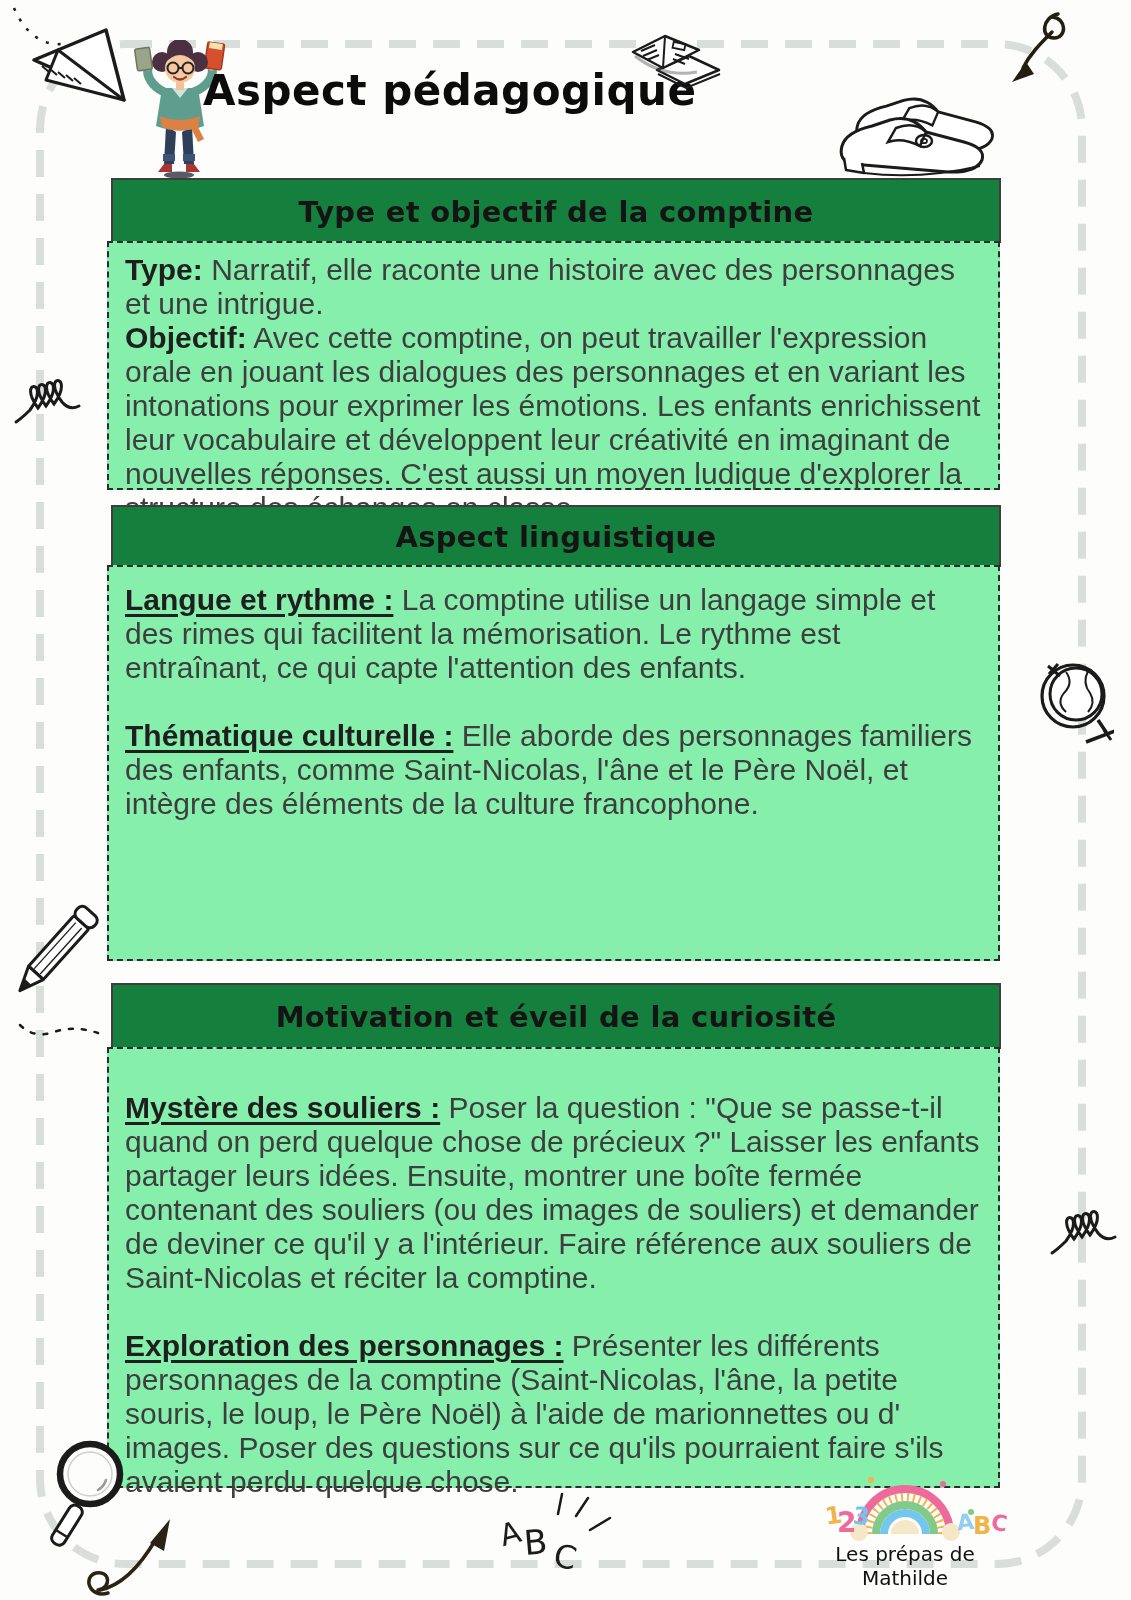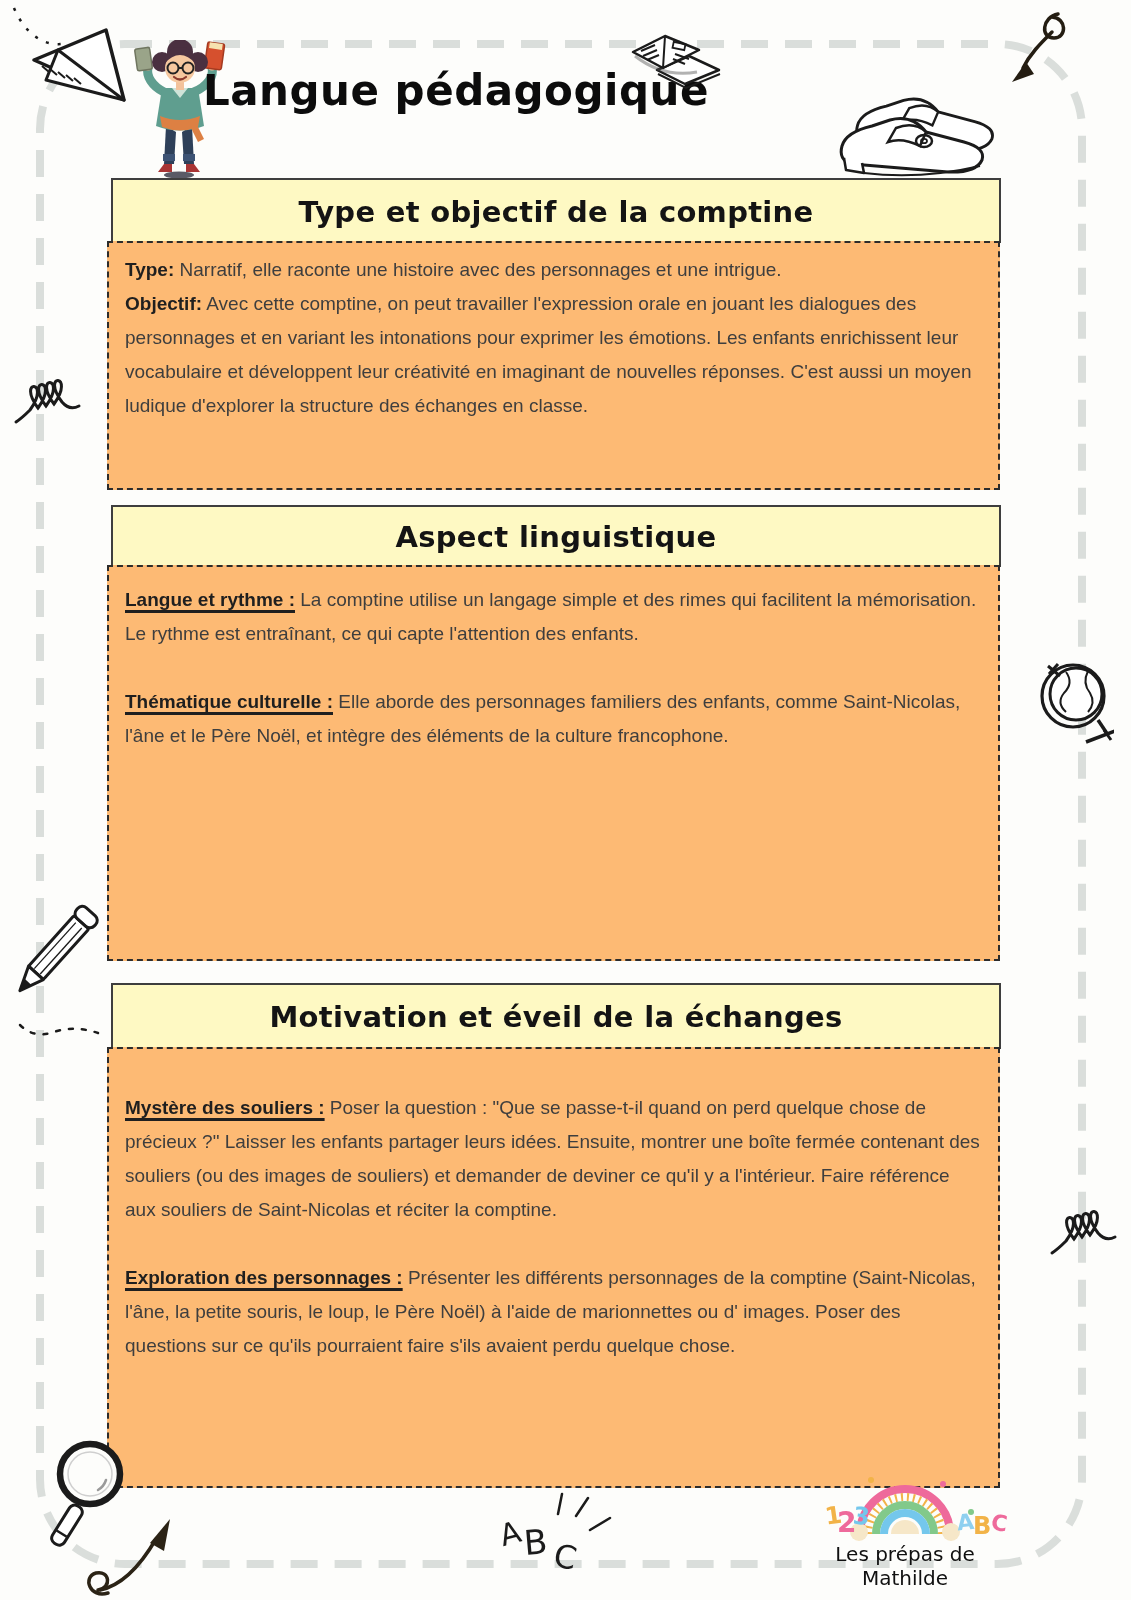--- a/index.html
+++ b/index.html
@@ -13,31 +13,31 @@
   
   .page-border-svg{left:0;top:0;width:1131px;height:1600px;pointer-events:none}
   
   .main-title{
     left:203px;top:66px;
     font-family:"DejaVu Sans",sans-serif;font-weight:800;
     font-size:42px;color:#0c0c0c;letter-spacing:.5px;
   }
   
   .section-header{
-    position:absolute;background:#fef9c3;
+    position:absolute;background:#15803d;
     border:2.5px solid #3e3e3e;border-bottom:none;
     display:flex;align-items:center;justify-content:center;
     font-family:"DejaVu Sans",sans-serif;font-weight:bold;
     font-size:29px;color:#141414;letter-spacing:.3px;
   }
   
   .textbox{
-    position:absolute;background:#fdba74;
+    position:absolute;background:#86efac;
     border:2.5px dashed #2c2c2c;
-    font-size:19px;line-height:34px;color:#3e3e3e;
+    font-size:30px;line-height:34px;color:#3e3e3e;
     box-sizing:border-box;
   }
   .textbox .para{margin:0;}
   .textbox .para.gap{margin-bottom:34px;}
   .plabel{font-weight:bold;color:#1f1f1f;}
   .ul{text-decoration:underline;text-underline-offset:4px;text-decoration-thickness:2.5px;text-align:center;}
   .pad-s1{padding:10px 16px 0 16px;}
   .pad-s2{padding:16px 16px 0 16px;}
   .pad-s3{padding:42px 16px 0 16px;}
   
@@ -95,21 +95,21 @@
   <circle cx="80" cy="12" r="13" fill="#4a3040"></circle>
   <circle cx="80" cy="28" r="15" fill="#f6c89f"></circle>
   <path d="M64,24 q2,-17 16,-17 q14,0 16,17 q-8,-9 -16,-9 q-8,0 -16,9" fill="#4a3040"></path>
   <circle cx="73" cy="28" r="5.5" fill="none" stroke="#222" stroke-width="2"></circle>
   <circle cx="88" cy="28" r="5.5" fill="none" stroke="#222" stroke-width="2"></circle>
   <line x1="78" y1="28" x2="83" y2="28" stroke="#222" stroke-width="2"></line>
   <path d="M74,37 q6,5 12,0" stroke="#8c3b2e" stroke-width="2.2" fill="none" stroke-linecap="round"></path>
 </svg>
 </div>
 
-<div class="abs main-title">Langue pédagogique</div>
+<div class="abs main-title">Aspect pédagogique</div>
 
 <div class="abs" style="left:625px;top:26px;width:100px;height:75px">
 <svg viewBox="0 0 100 75" width="100" height="75">
   <path d="M32,44 L64,30 L94,44 L60,58 Z" fill="#fff" stroke="#1b1b1b" stroke-width="2.5" stroke-linejoin="round"></path>
   <path d="M33,48 L61,62 L95,48" fill="none" stroke="#1b1b1b" stroke-width="2"></path>
   <path d="M8,26 L40,10 L74,24 L38,42 Z" fill="#fff" stroke="#1b1b1b" stroke-width="2.5" stroke-linejoin="round"></path>
   <path d="M40,10 L38,42" stroke="#1b1b1b" stroke-width="2"></path>
   <path d="M16,25 l14,-6 M18,30 l14,-6 M22,34 l12,-5" stroke="#1b1b1b" stroke-width="2"></path>
   <rect x="48" y="17" width="12" height="6" fill="none" stroke="#1b1b1b" stroke-width="1.8" transform="rotate(12 54 20)"></rect>
   <path d="M50,28 l14,5 M48,33 l12,5" stroke="#1b1b1b" stroke-width="2"></path>
@@ -184,21 +184,21 @@
     <path d="M42,86 h20 l-10,24 z" fill="#fff" stroke="#1b1b1b" stroke-width="3" stroke-linejoin="round"></path>
     <path d="M48,98 h8 l-4,12 z" fill="#1b1b1b"></path>
     <rect x="40" y="4" width="24" height="14" rx="6" fill="#fff" stroke="#1b1b1b" stroke-width="3"></rect>
     <line x1="42" y1="18" x2="62" y2="18" stroke="#1b1b1b" stroke-width="2"></line>
   </g>
   <path d="M20,132 q14,14 34,7 t 44,1" fill="none" stroke="#1b1b1b" stroke-width="2.5" stroke-dasharray="4 9" stroke-linecap="round"></path>
 </svg>
 </div>
 
 <div class="section-header" style="left:111px;top:983px;width:886px;height:64px">
-  <span>Motivation et éveil de la échanges</span>
+  <span>Motivation et éveil de la curiosité</span>
 </div>
 <div class="textbox pad-s3" style="left:107px;top:1047px;width:893px;height:441px">
   <p class="para gap"><span class="plabel ul">Mystère des souliers :</span><span> Poser la question : "Que se passe-t-il quand on perd quelque chose de précieux ?" Laisser les enfants partager leurs idées. Ensuite, montrer une boîte fermée contenant des souliers (ou des images de souliers) et demander de deviner ce qu'il y a l'intérieur. Faire référence aux souliers de Saint-Nicolas et réciter la comptine.</span></p>
   <p class="para"><span class="plabel ul">Exploration des personnages :</span><span> Présenter les différents personnages de la comptine (Saint-Nicolas, l'âne, la petite souris, le loup, le Père Noël) à l'aide de marionnettes ou d' images. Poser des questions sur ce qu'ils pourraient faire s'ils avaient perdu quelque chose.</span></p>
 </div>
 
 <div class="abs" style="left:1048px;top:1203px;width:78px;height:58px">
 <svg viewBox="0 0 78 58" width="78" height="58">
   <path d="M4,50 c6,-4 10,-8 14,-12 c22,-30 -14,-32 8,-2 c22,-30 -14,-32 8,-2 c22,-30 -14,-32 8,-2 c22,-30 -14,-32 8,-2 c5,6 11,7 17,4" fill="none" stroke="#1b1b1b" stroke-width="3" stroke-linecap="round"></path>
 </svg>

